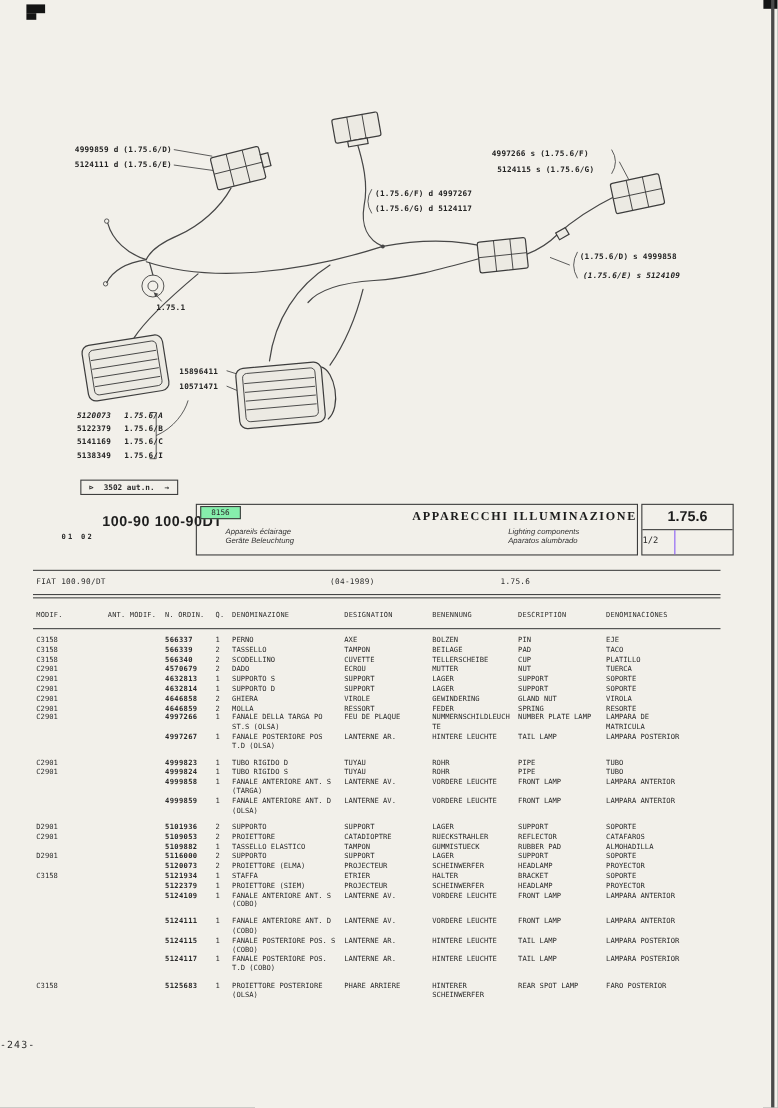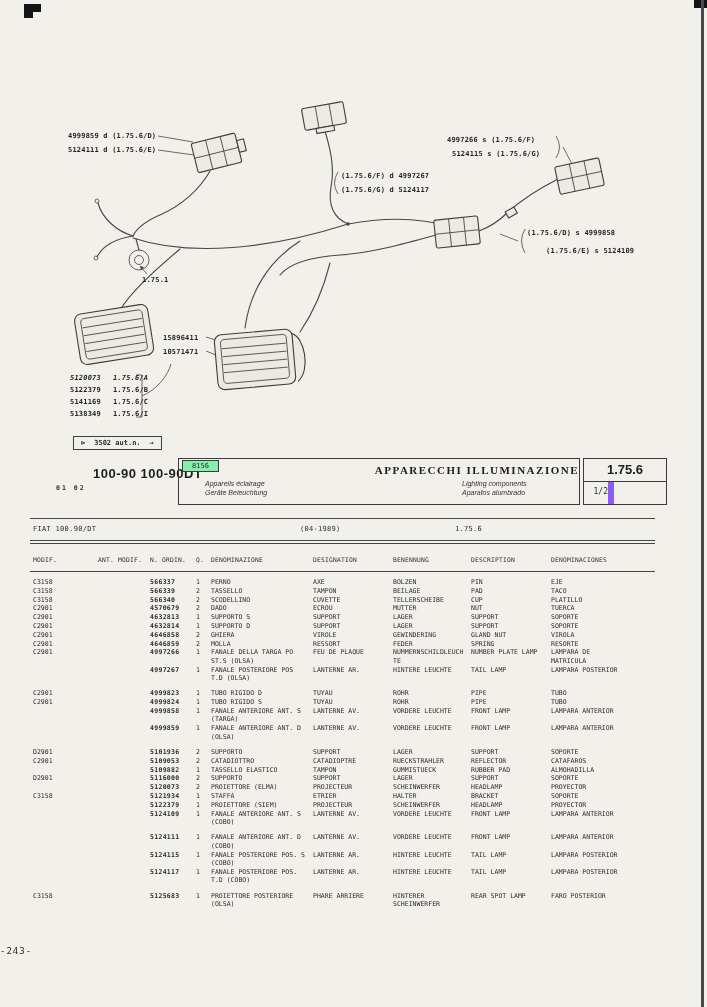--- a/index.html
+++ b/index.html
@@ -54,21 +54,21 @@
     position:absolute; left:583px; top:458px; width:84px; height:47px;
     border:1px solid #3c3c3c;
   }
   .sec-code {
     height:23px; border-bottom:1px solid #3c3c3c; text-align:center;
     font-family:"Liberation Sans", sans-serif; font-weight:700;
     font-size:13px; padding-top:3px; color:#1c1c1c;
   }
   .sec-bottom { height:22px; display:flex; }
   .sheet {
-    width:30px; border-right:6px solid #8b5cf6; text-align:right;
+    width:30px; border-right:1px solid #8b5cf6; text-align:left;
     font-size:8px; padding-top:5px;
   }
   
   .hline { position:absolute; height:1px; background:#454545; }
   .tmeta { position:absolute; font-size:7px; letter-spacing:.3px; }
   .thead {
     position:absolute; display:grid;
     grid-template-columns:65px 52px 46px 15px 102px 80px 78px 80px 76px;
     font-size:6.3px; letter-spacing:.2px; color:#2e2e2e;
   }
@@ -186,21 +186,21 @@
     <path class="wire" d="M300,247 C313,228 324,202 330,178"></path>
   </svg>
 
   <div class="dlabel" style="left:68px; top:132px;">4999859 d  (1.75.6/D)</div>
   <div class="dlabel" style="left:68px; top:146px;">5124111 d  (1.75.6/E)</div>
   <div class="dlabel" style="left:341px; top:172px;">(1.75.6/F)  d  4997267</div>
   <div class="dlabel" style="left:341px; top:186px;">(1.75.6/G)  d  5124117</div>
   <div class="dlabel" style="left:447px; top:136px;">4997266 s  (1.75.6/F)</div>
   <div class="dlabel" style="left:452px; top:150px;">5124115 s  (1.75.6/G)</div>
   <div class="dlabel" style="left:527px; top:229px;text-align:center;">(1.75.6/D)  s  4999858</div>
-  <div class="dlabel" style="left:546px; top:247px;">(1.75.6/E)  s  5124109</div>
+  <div class="dlabel" style="left:530px; top:247px;font-style:italic;">(1.75.6/E)  s  5124109</div>
   <div class="dlabel" style="left:142px; top:276px;">1.75.1</div>
   <div class="dlabel" style="left:163px; top:334px;">15896411</div>
   <div class="dlabel" style="left:163px; top:348px;">10571471</div>
 
   <div class="dlabel" style="left:70px; top:374px;font-style:italic;">
     <span>5120073</span><span class="hl-ref">1.75.6/A</span>
   </div>
   <div class="dlabel" style="left:70px; top:386px;">
     <span>5122379</span><span class="hl-ref">1.75.6/B</span>
   </div>
@@ -426,21 +426,21 @@
         <span class="c">SUPPORT</span>
         <span class="c">LAGER</span>
         <span class="c">SUPPORT</span>
         <span class="c">SOPORTE</span>
       </div>
       <div class="prow">
         <span class="c">C2901</span>
         <span class="c"></span>
         <span class="c num">5109053</span>
         <span class="c">2</span>
-        <span class="c">CATADIOTTRO</span>
+        <span class="c">PROIETTORE</span>
         <span class="c">CATADIOPTRE</span>
         <span class="c">RUECKSTRAHLER</span>
         <span class="c">REFLECTOR</span>
         <span class="c">CATAFAROS</span>
       </div>
       <div class="prow">
         <span class="c"></span>
         <span class="c"></span>
         <span class="c num">5109882</span>
         <span class="c">1</span>

